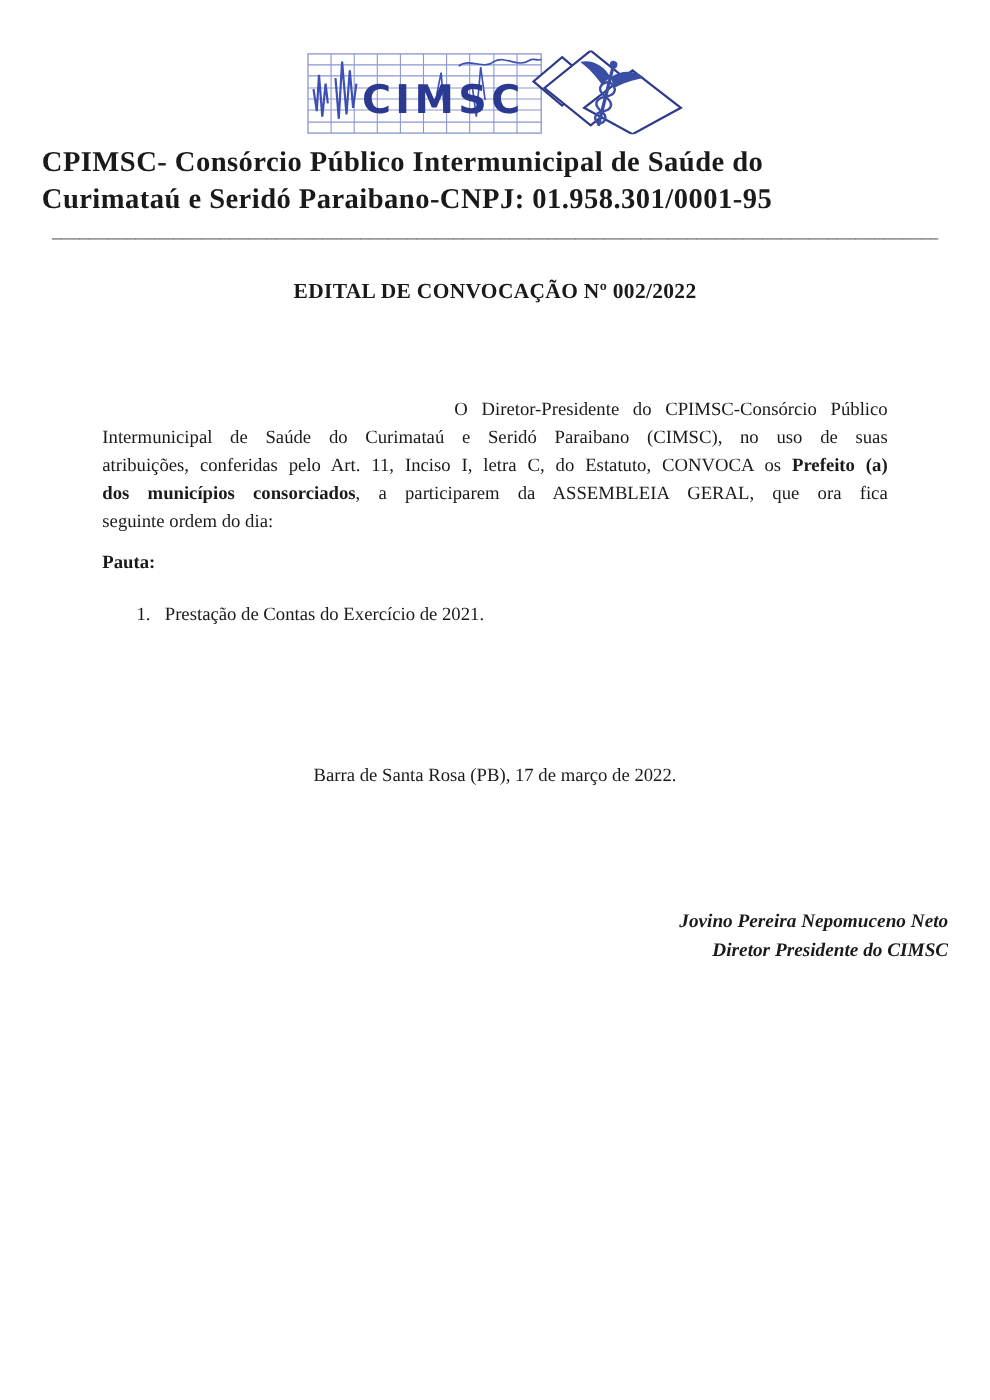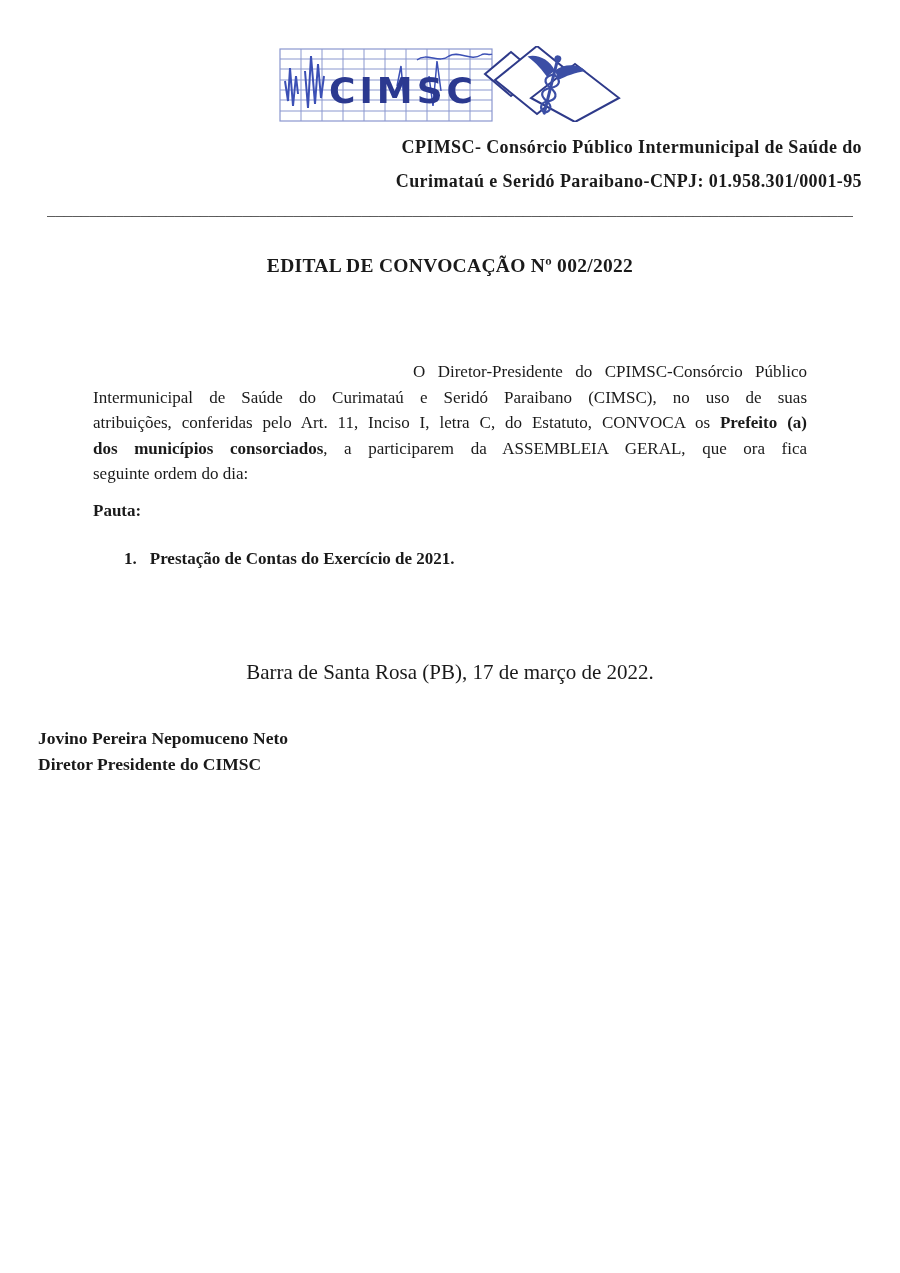--- a/index.html
+++ b/index.html
@@ -9,22 +9,22 @@
     height: 1273px;
     margin: 0 auto;
     background: #ffffff;
     overflow: hidden;
     font-family: "Liberation Serif", serif;
     color: #1a1a1a;
   }
   .logo-svg { display: block; margin: 46px auto 0; }
   .org-name {
     margin-top: 8px;
-    text-align: right;
-    font-size: 18px;
+    text-align: left;
+    font-size: 26px;
     line-height: 34px;
     font-weight: bold;
     letter-spacing: 0.4px;
   }
   .divider {
     width: 806px;
     margin: 2px auto 0;
     overflow: hidden;
     white-space: nowrap;
     color: #3f3f3f;
@@ -49,35 +49,36 @@
   .pauta {
     margin: 11px 55px 0 55px;
     font-size: 17px;
     line-height: 25.5px;
     font-weight: bold;
   }
   .agenda-item {
     margin: 23px 55px 0 86px;
     font-size: 17px;
     line-height: 25.5px;
-    font-weight: bold;
+    font-weight: normal;
   }
   .agenda-number { margin-right: 13px; }
   .dateline {
-    margin-top: 88px;
+    margin-top: 120px;
     text-align: center;
-    font-size: 21px;
+    font-size: 17px;
     line-height: 25.5px;
   }
   .signature {
-    margin-top: 40px;
-    text-align: left;
+    margin-top: 107px;
+    text-align: right;
     font-weight: bold;
     font-size: 17.5px;
     line-height: 26px;
+    font-style: italic;
   }
 </style>
 </head>
 <body>
 
 <div class="page">
 
   <svg class="logo-svg" viewBox="0 0 342 76" width="342" height="76" xmlns="http://www.w3.org/2000/svg">
 
     <g>

